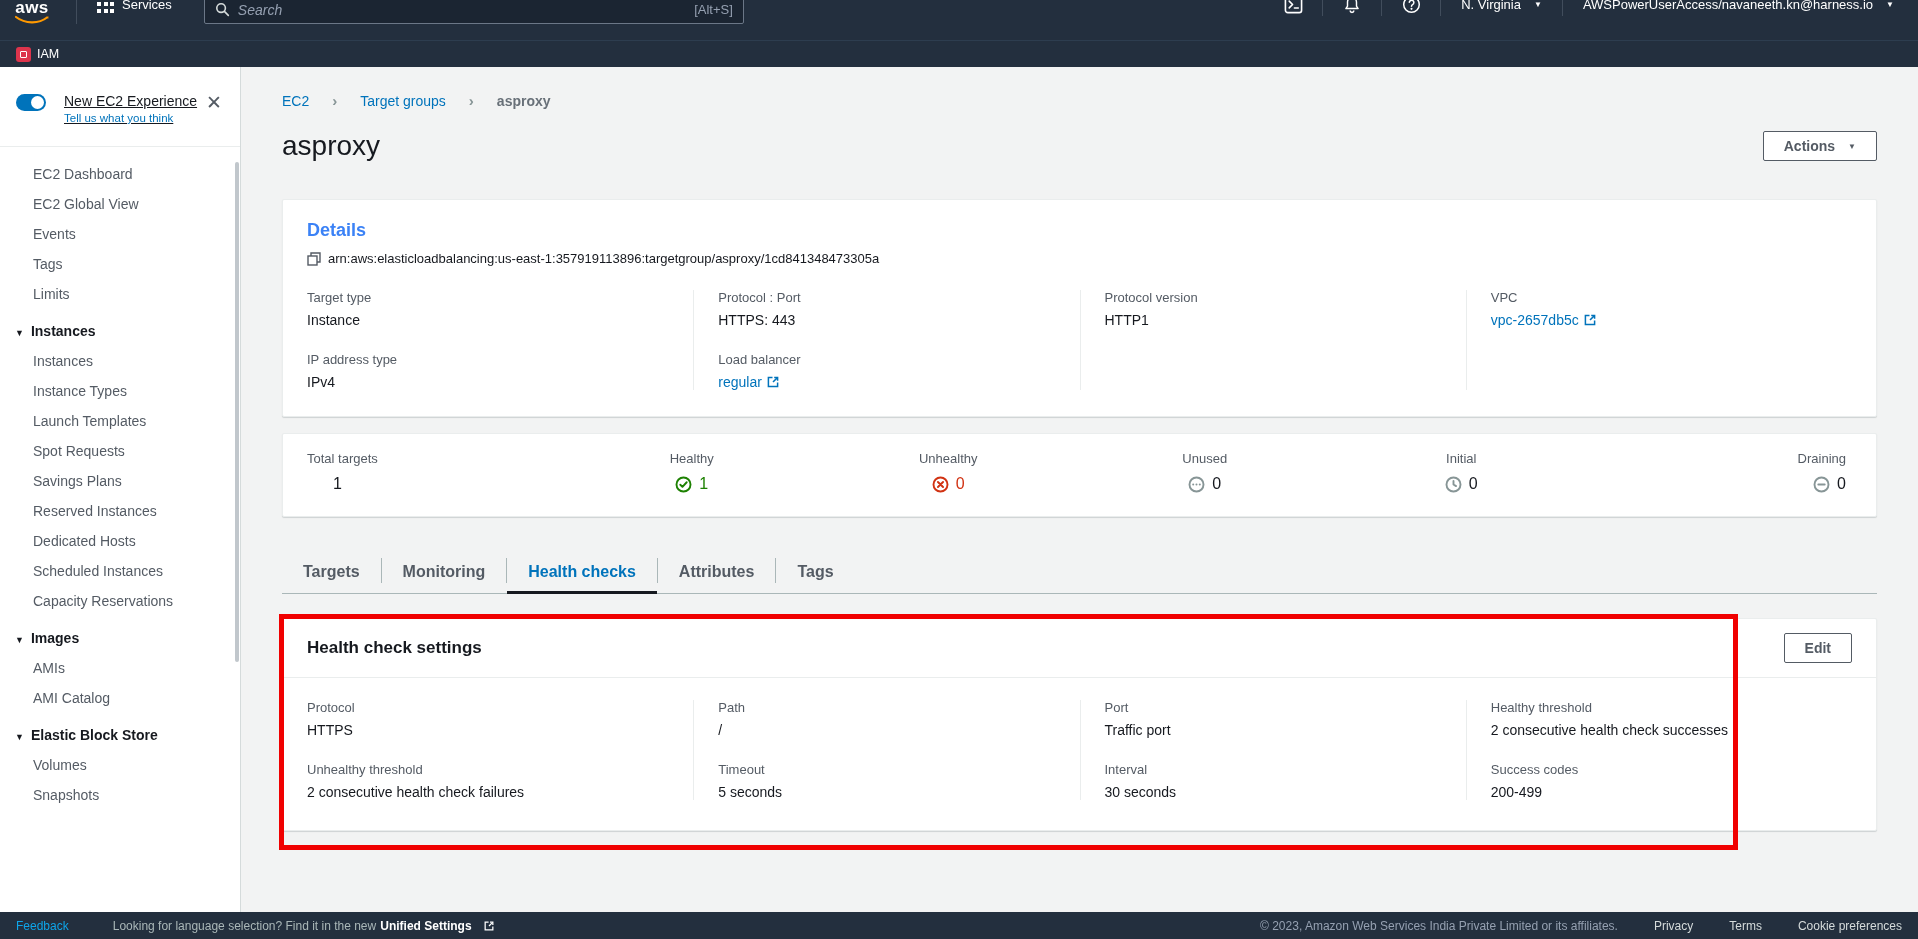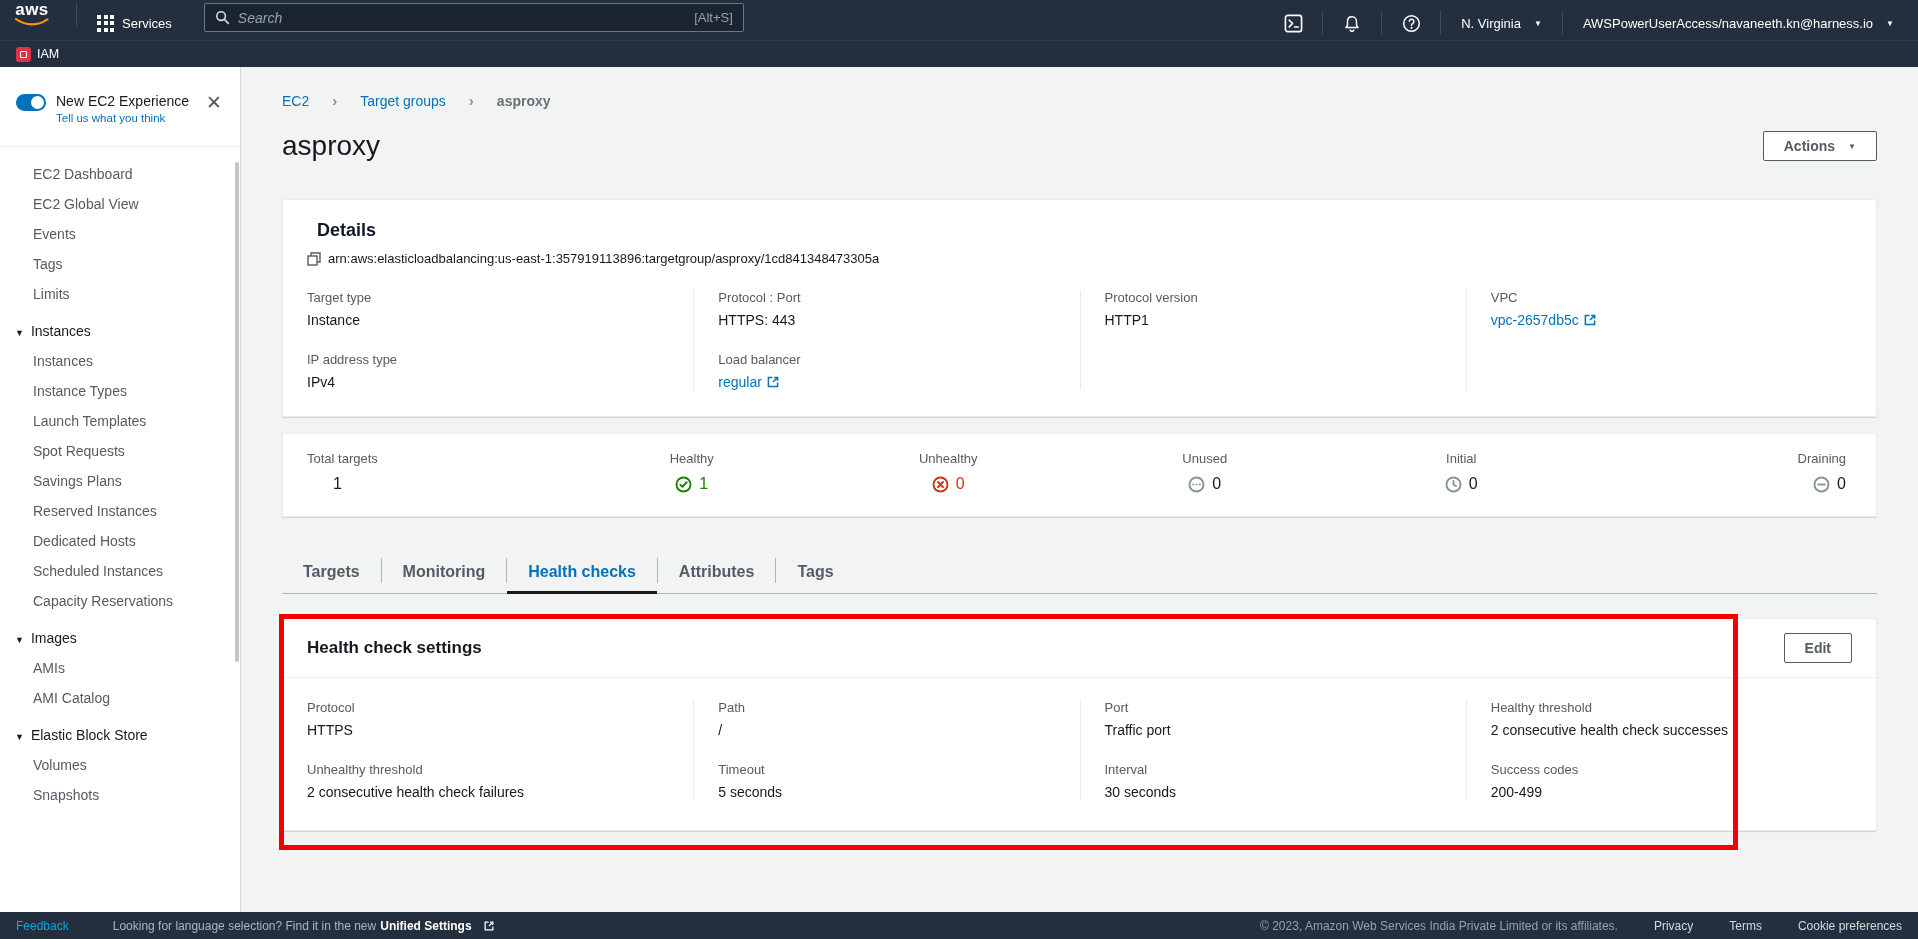--- a/index.html
+++ b/index.html
@@ -2,21 +2,21 @@
 <html><head>
 <meta charset="utf-8">
 <title>Target group</title>
 <style>
   * { margin:0; padding:0; box-sizing:border-box; }
   html,body { width:1918px; height:939px; overflow:hidden;
     font-family:"Liberation Sans","DejaVu Sans",sans-serif; background:#f2f3f3; color:#16191f; }
 
   
   .topbar { position:absolute; top:0; left:0; right:0; height:40px; background:#232f3e;
-    display:flex; align-items:flex-start; padding:3px 14px; z-index:30; }
+    display:flex; align-items:flex-end; padding:16px 14px; z-index:30; }
   .fav-bar { position:absolute; top:40px; left:0; right:0; height:27px; background:#232f3e;
     border-top:1px solid #2d3d4f; display:flex; align-items:center; padding:0 16px; z-index:30; }
   .aws-logo { display:flex; flex-direction:column; align-items:center; margin-right:16px; cursor:pointer; }
   .aws-logo .aws-word { color:#fff; font-weight:bold; font-size:17px; letter-spacing:.5px; line-height:14px; }
   .tb-divider { width:1px; height:24px; background:#414d5c; margin:0 10px; }
   .tb-item { display:flex; align-items:center; gap:8px; color:#fff; font-size:13px; padding:0 10px;
     height:40px; cursor:pointer; white-space:nowrap; }
   .grid-icon { display:grid; grid-template-columns:repeat(3,4px); grid-gap:2.5px; }
   .grid-icon span { width:4px; height:4px; background:#fff; }
   .search-wrap { margin-left:22px; width:540px; height:29px; background:#1b2532; border:1px solid #6b7787;
@@ -35,48 +35,48 @@
 
   
   .sidebar { position:absolute; top:67px; left:0; width:241px; bottom:27px; background:#fff;
     border-right:1px solid #d5dbdb; overflow:hidden; z-index:10; }
   .sb-scroll-thumb { position:absolute; right:1px; top:95px; width:4px; height:500px; background:#c1c7cc; border-radius:2px; }
   .exp-block { padding:26px 14px 16px 16px; display:flex; align-items:flex-start; }
   .toggle { width:30px; height:17px; background:#0073bb; border-radius:9px; position:relative;
     flex:none; margin-top:1px; cursor:pointer; }
   .toggle::after { content:""; position:absolute; right:2px; top:2px; width:13px; height:13px;
     border-radius:50%; background:#fff; }
-  .exp-text { margin-left:10px; flex:1; }
+  .exp-text { margin-left:18px; flex:1;text-decoration:underline; }
   .exp-title { font-size:14px; color:#16191f; }
   .exp-link { font-size:11.5px; color:#0073bb; margin-top:3px; cursor:pointer; }
   .exp-close { color:#545b64; font-size:19px; line-height:19px; cursor:pointer; padding:0 4px; }
   .sb-sep { border-bottom:1px solid #eaeded; margin:6px 0 12px 0; }
   .sb-item { font-size:14px; color:#545b64; padding:7px 10px 7px 33px; cursor:pointer; }
-  .sb-section { font-size:14px; font-weight:normal; color:#16191f; padding:14px 10px 7px 15px; cursor:pointer; }
+  .sb-section { font-size:14px; font-weight:bold; color:#16191f; padding:14px 10px 7px 15px; cursor:pointer; }
   .sb-section .tri { font-size:9px; color:#16191f; margin-right:7px; }
 
   
   .content { position:absolute; top:67px; left:241px; right:0; bottom:27px; padding:25px 41px 0 41px; overflow:hidden; }
   .breadcrumb { font-size:14px; display:flex; align-items:center; gap:23px; }
   .breadcrumb a { color:#0073bb; text-decoration:none; cursor:pointer; }
   .crumb-sep { color:#879596; font-size:15px; font-weight:bold; }
   .crumb-current { color:#687078; font-weight:bold; }
   .title-row { display:flex; align-items:center; margin-top:21px; }
   .page-title { font-size:28px; font-weight:500; color:#16191f; }
   .btn { background:#fff; border:1px solid #545b64; border-radius:2px; color:#545b64; font-weight:bold;
     font-size:14px; padding:6px 20px; cursor:pointer; display:inline-flex; align-items:center; gap:8px;
     font-family:inherit; }
   .btn .caret { color:#545b64; }
   .actions-btn { margin-left:auto; }
 
   .card { background:#fff; border:1px solid #eaeded; border-radius:2px;
     box-shadow:0 1px 1px rgba(0,28,36,.15); }
   .details-card { margin-top:37px; }
   .card-head { padding:20px 24px 0 24px; }
-  .card-title { font-size:18px; font-weight:bold; color:#0f172a;margin-left:10px; }
+  .card-title { font-size:18px; font-weight:bold; color:#3b82f6; }
   .arn-row { display:flex; align-items:center; gap:7px; margin-top:10px; font-size:13px; color:#16191f; }
   .copy-icon { cursor:pointer; flex:none; }
 
   .field-grid { display:grid; grid-template-columns:repeat(4,1fr); padding:24px 24px 26px 24px; }
   .field-col { padding:0 16px 0 24px; border-left:1px solid #eaeded; display:flex; flex-direction:column; gap:24px; }
   .field-col:first-child { border-left:none; padding-left:0; }
   .f-label { font-size:13px; color:#545b64; margin-bottom:7px; }
   .f-value { font-size:14px; color:#16191f; }
   .link { color:#0073bb; text-decoration:none; cursor:pointer; display:inline-flex; align-items:center; gap:5px; }
 

